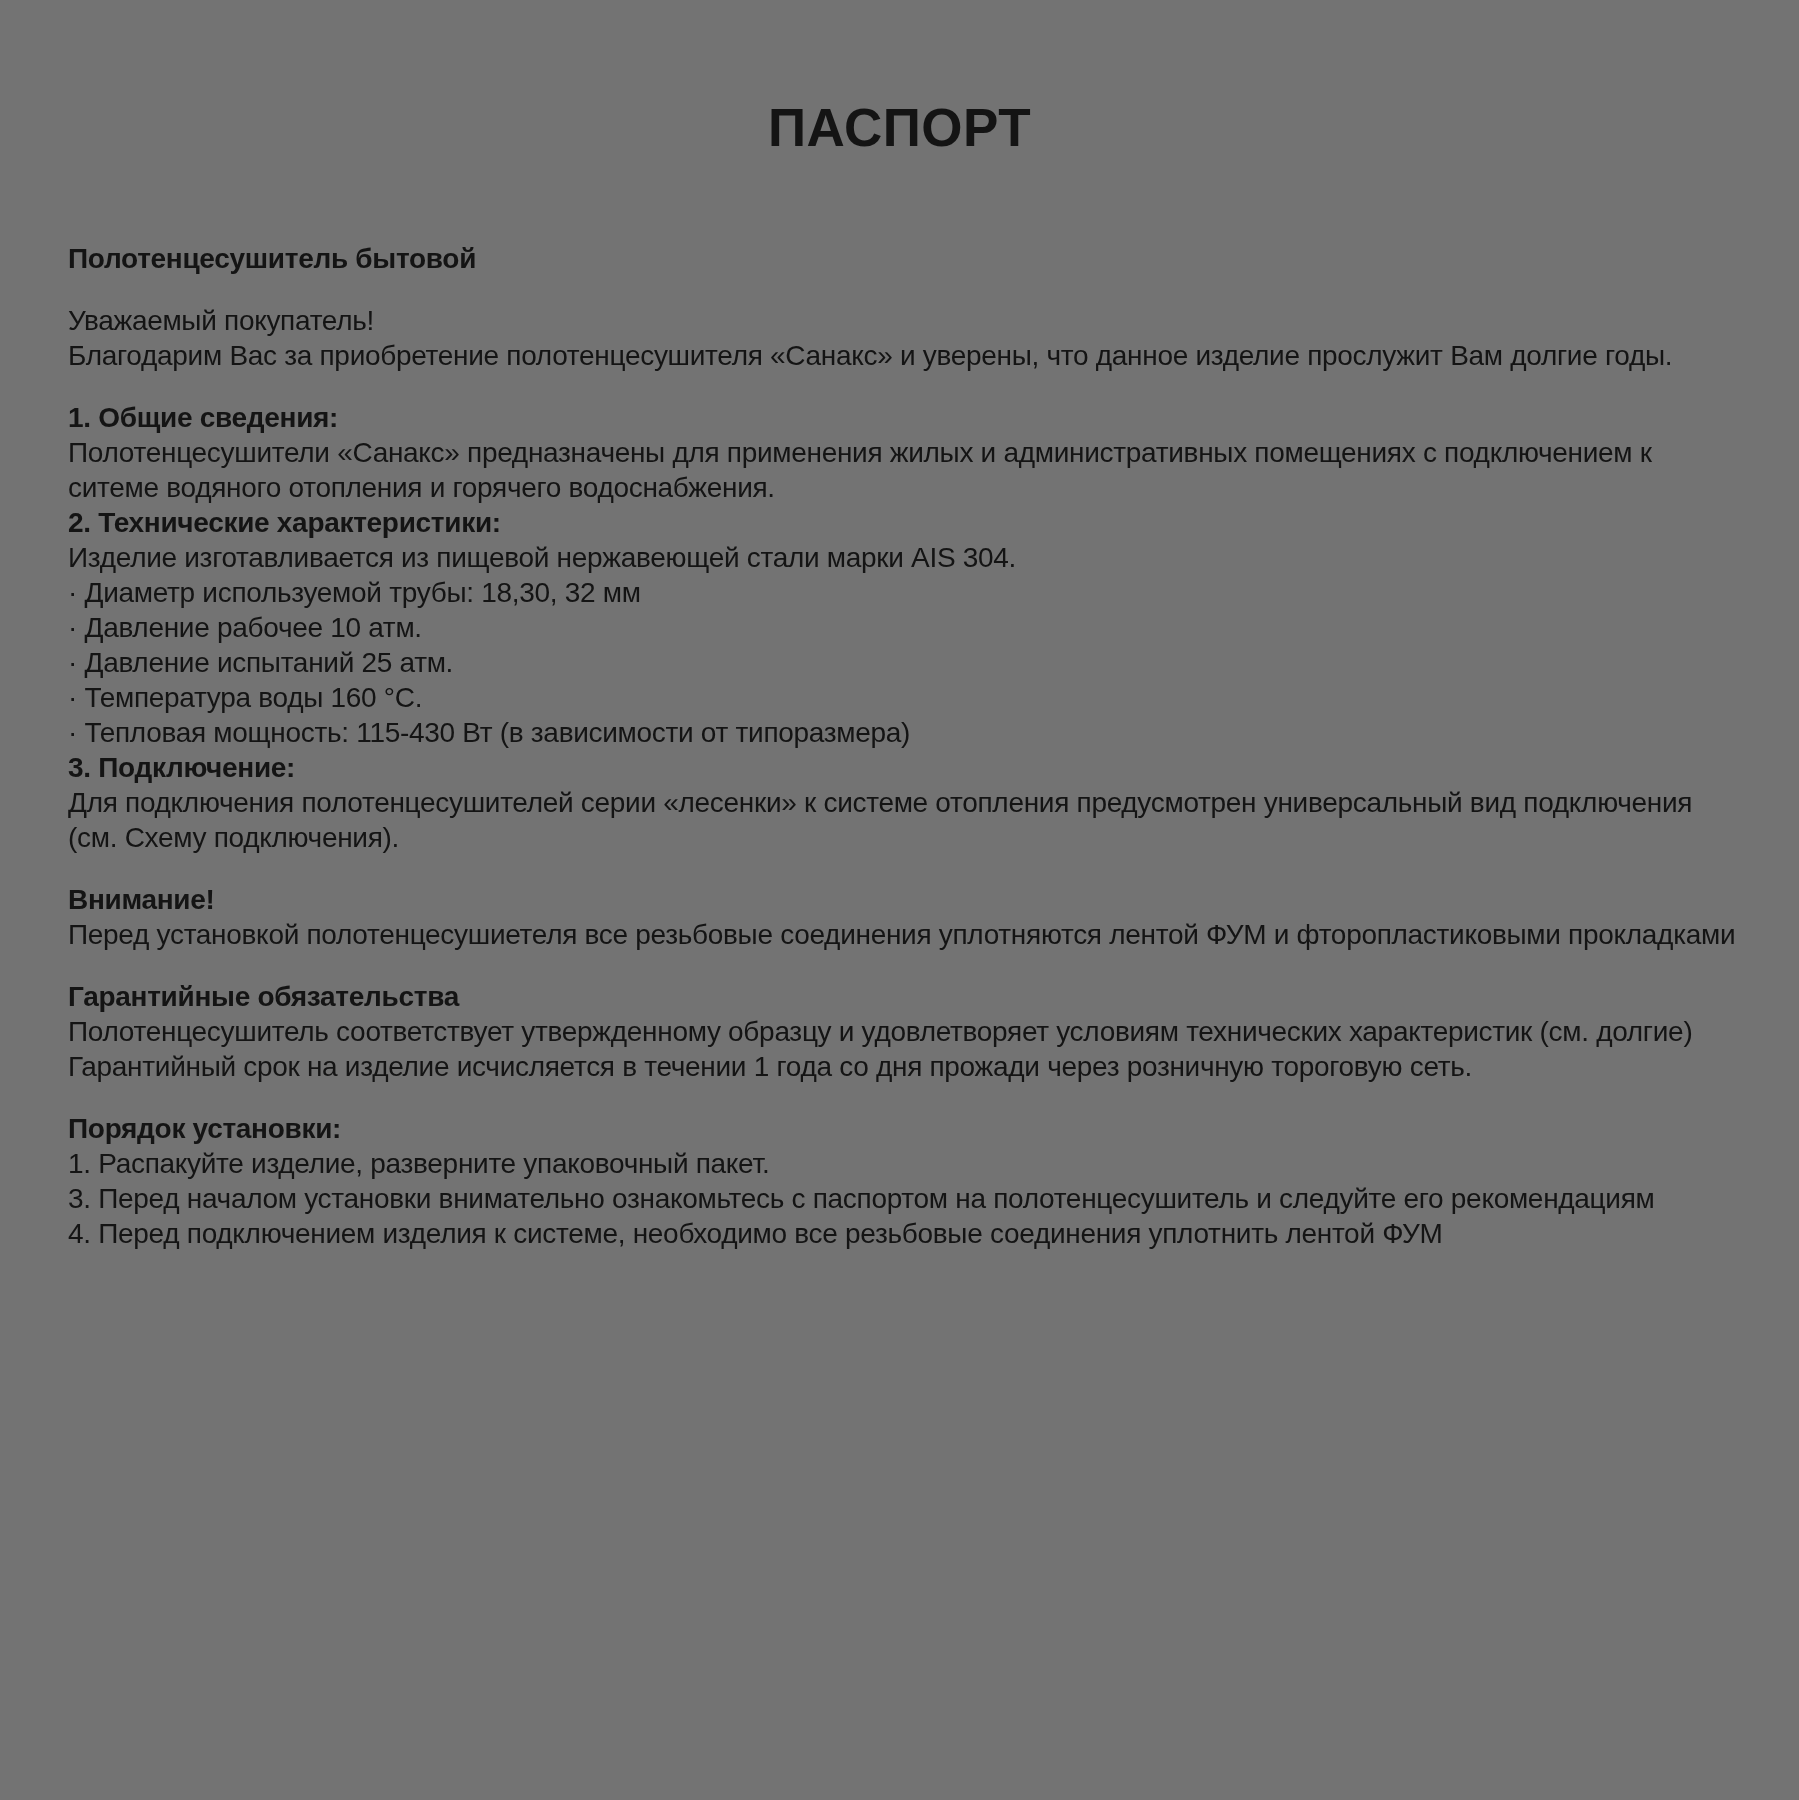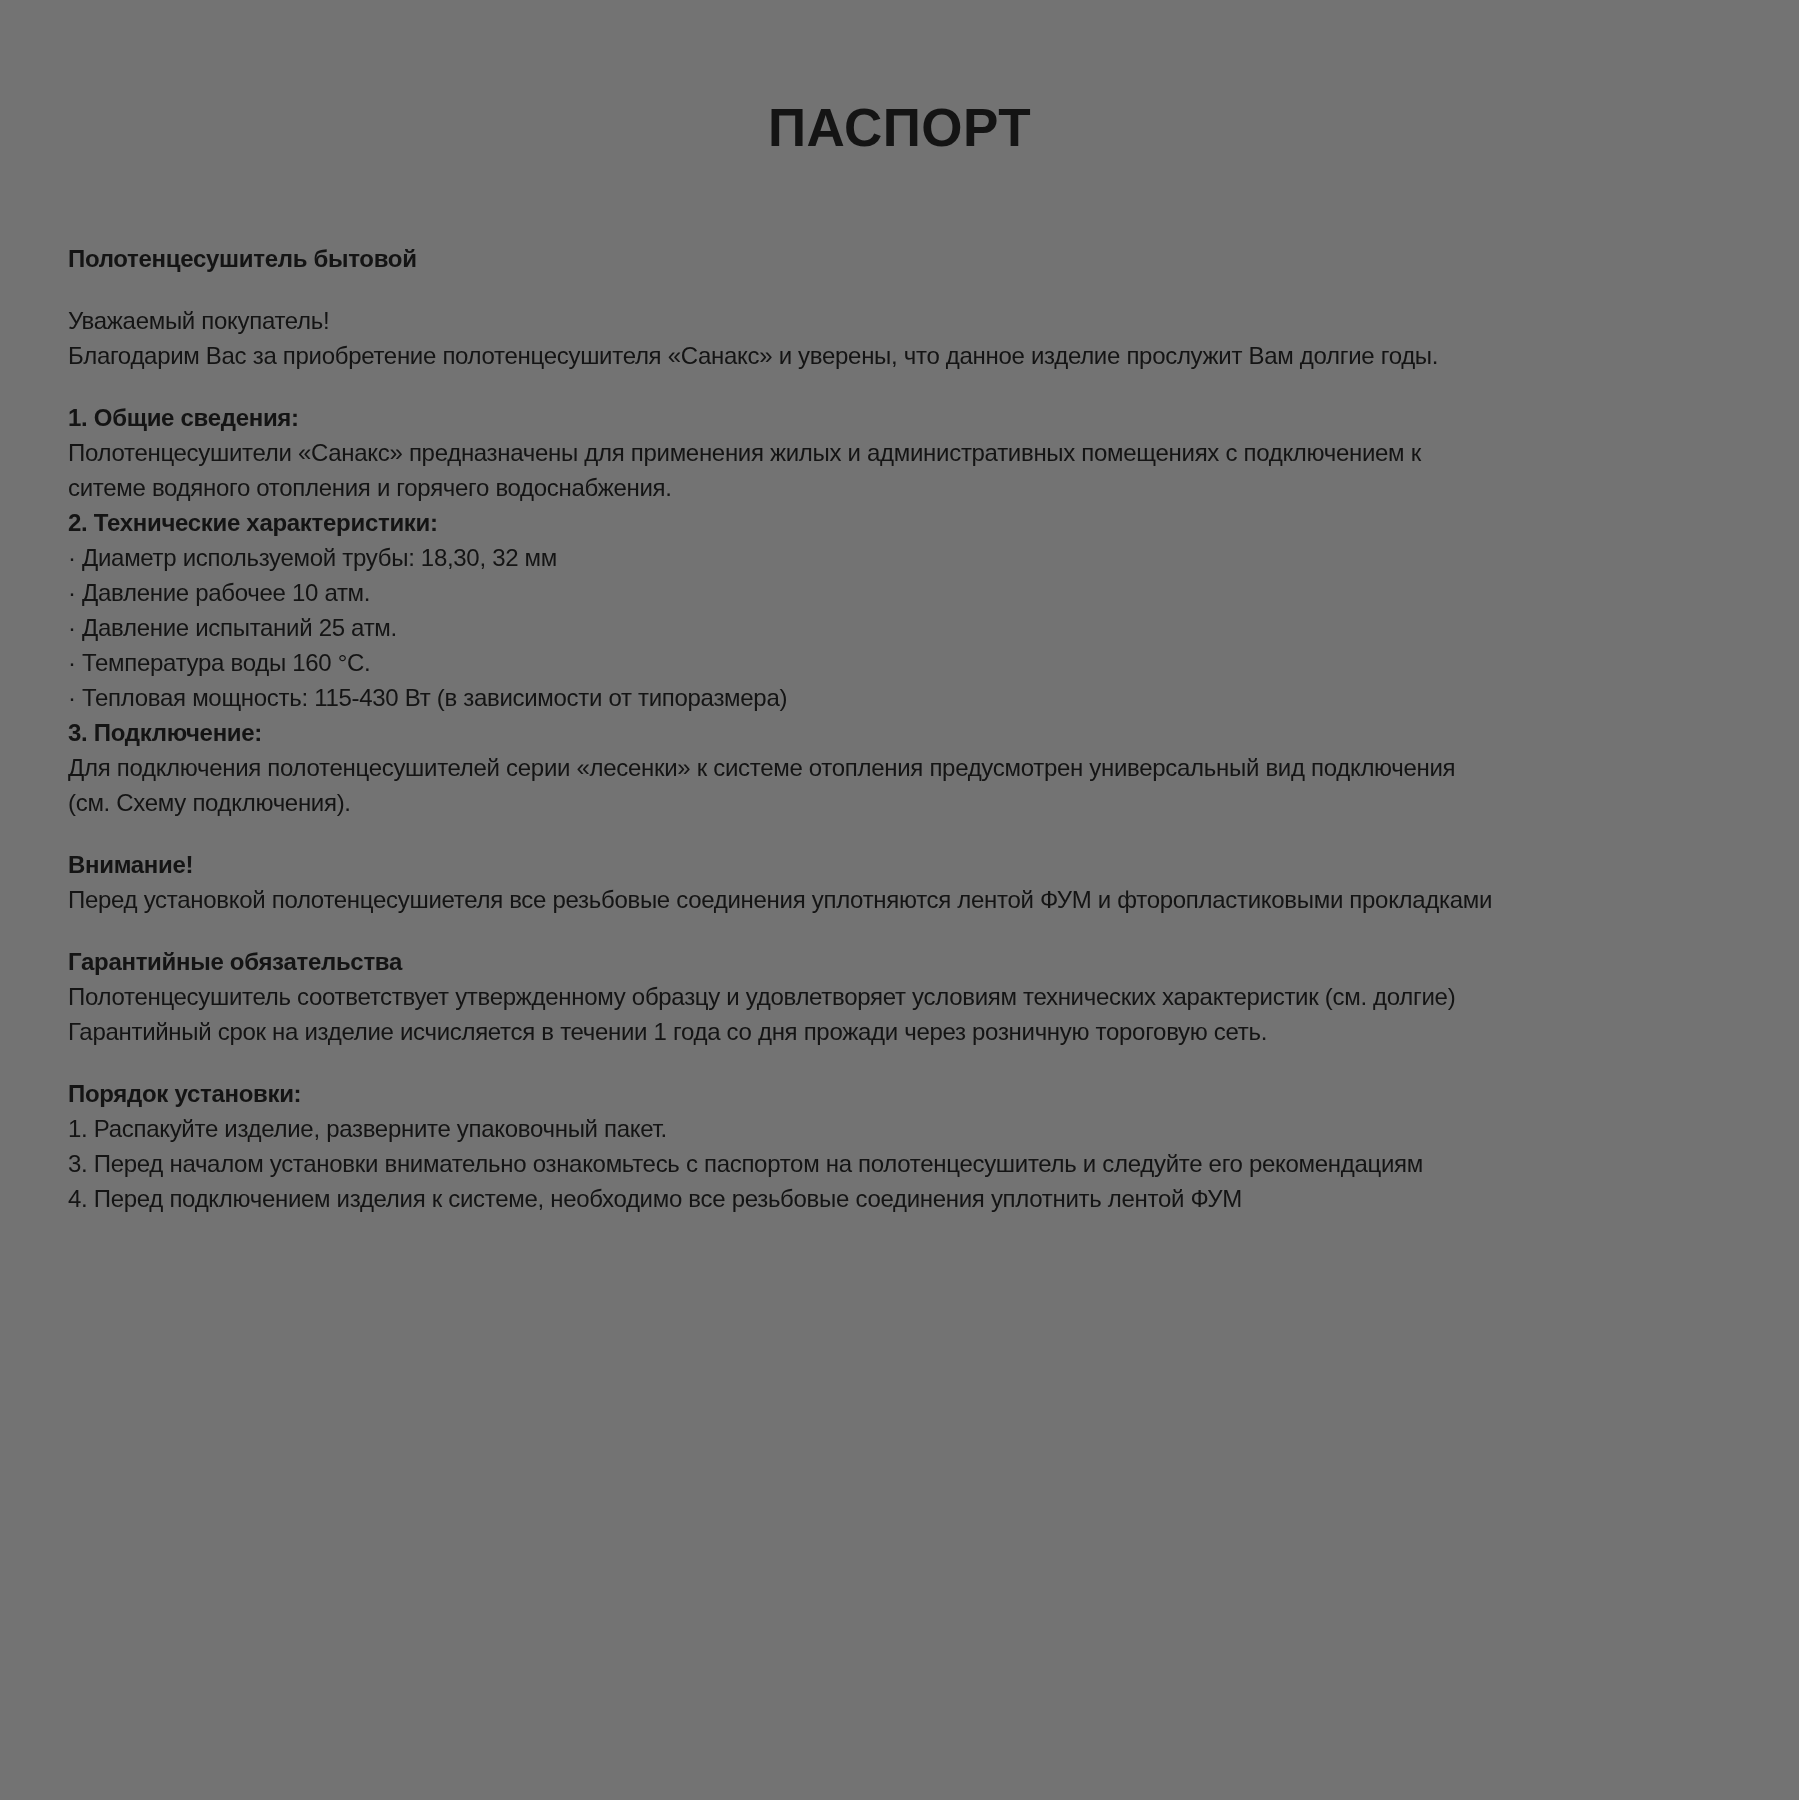--- a/index.html
+++ b/index.html
@@ -20,21 +20,21 @@
     padding-top: 97px;
     text-align: center;
     font-size: 53px;
     line-height: 62px;
     font-weight: 700;
     letter-spacing: 0.5px;
     color: #141414;
   }
   .doc-body {
     margin: 82px 40px 10px 68px;
-    font-size: 24px;
+    font-size: 28px;
     letter-spacing: -0.3px;
   }
   .line {
     height: 35px;
     line-height: 35px;
     white-space: nowrap;
   }
   .line.bold {
     font-weight: 700;
   }
@@ -50,20 +50,21 @@
   <div class="doc-body" id="doc-body">
       <div class="line bold">Полотенцесушитель бытовой</div>
       <div class="gap"></div>
       <div class="line">Уважаемый покупатель!</div>
       <div class="line">Благодарим Вас за приобретение полотенцесушителя «Санакс» и уверены, что данное изделие прослужит Вам долгие годы.</div>
       <div class="gap"></div>
       <div class="line bold">1. Общие сведения:</div>
       <div class="line">Полотенцесушители «Санакс» предназначены для применения жилых и административных помещениях с подключением к</div>
       <div class="line">ситеме водяного отопления и горячего водоснабжения.</div>
       <div class="line bold">2. Технические характеристики:</div>
+      <div class="line">Изделие изготавливается из пищевой нержавеющей стали марки AIS 304.</div>
       <div class="line">· Диаметр используемой трубы: 18,30, 32 мм</div>
       <div class="line">· Давление рабочее 10 атм.</div>
       <div class="line">· Давление испытаний 25 атм.</div>
       <div class="line">· Температура воды 160 °С.</div>
       <div class="line">· Тепловая мощность: 115-430 Вт (в зависимости от типоразмера)</div>
       <div class="line bold">3. Подключение:</div>
       <div class="line">Для подключения полотенцесушителей серии «лесенки» к системе отопления предусмотрен универсальный вид подключения</div>
       <div class="line">(см. Схему подключения).</div>
       <div class="gap"></div>
       <div class="line bold">Внимание!</div>

